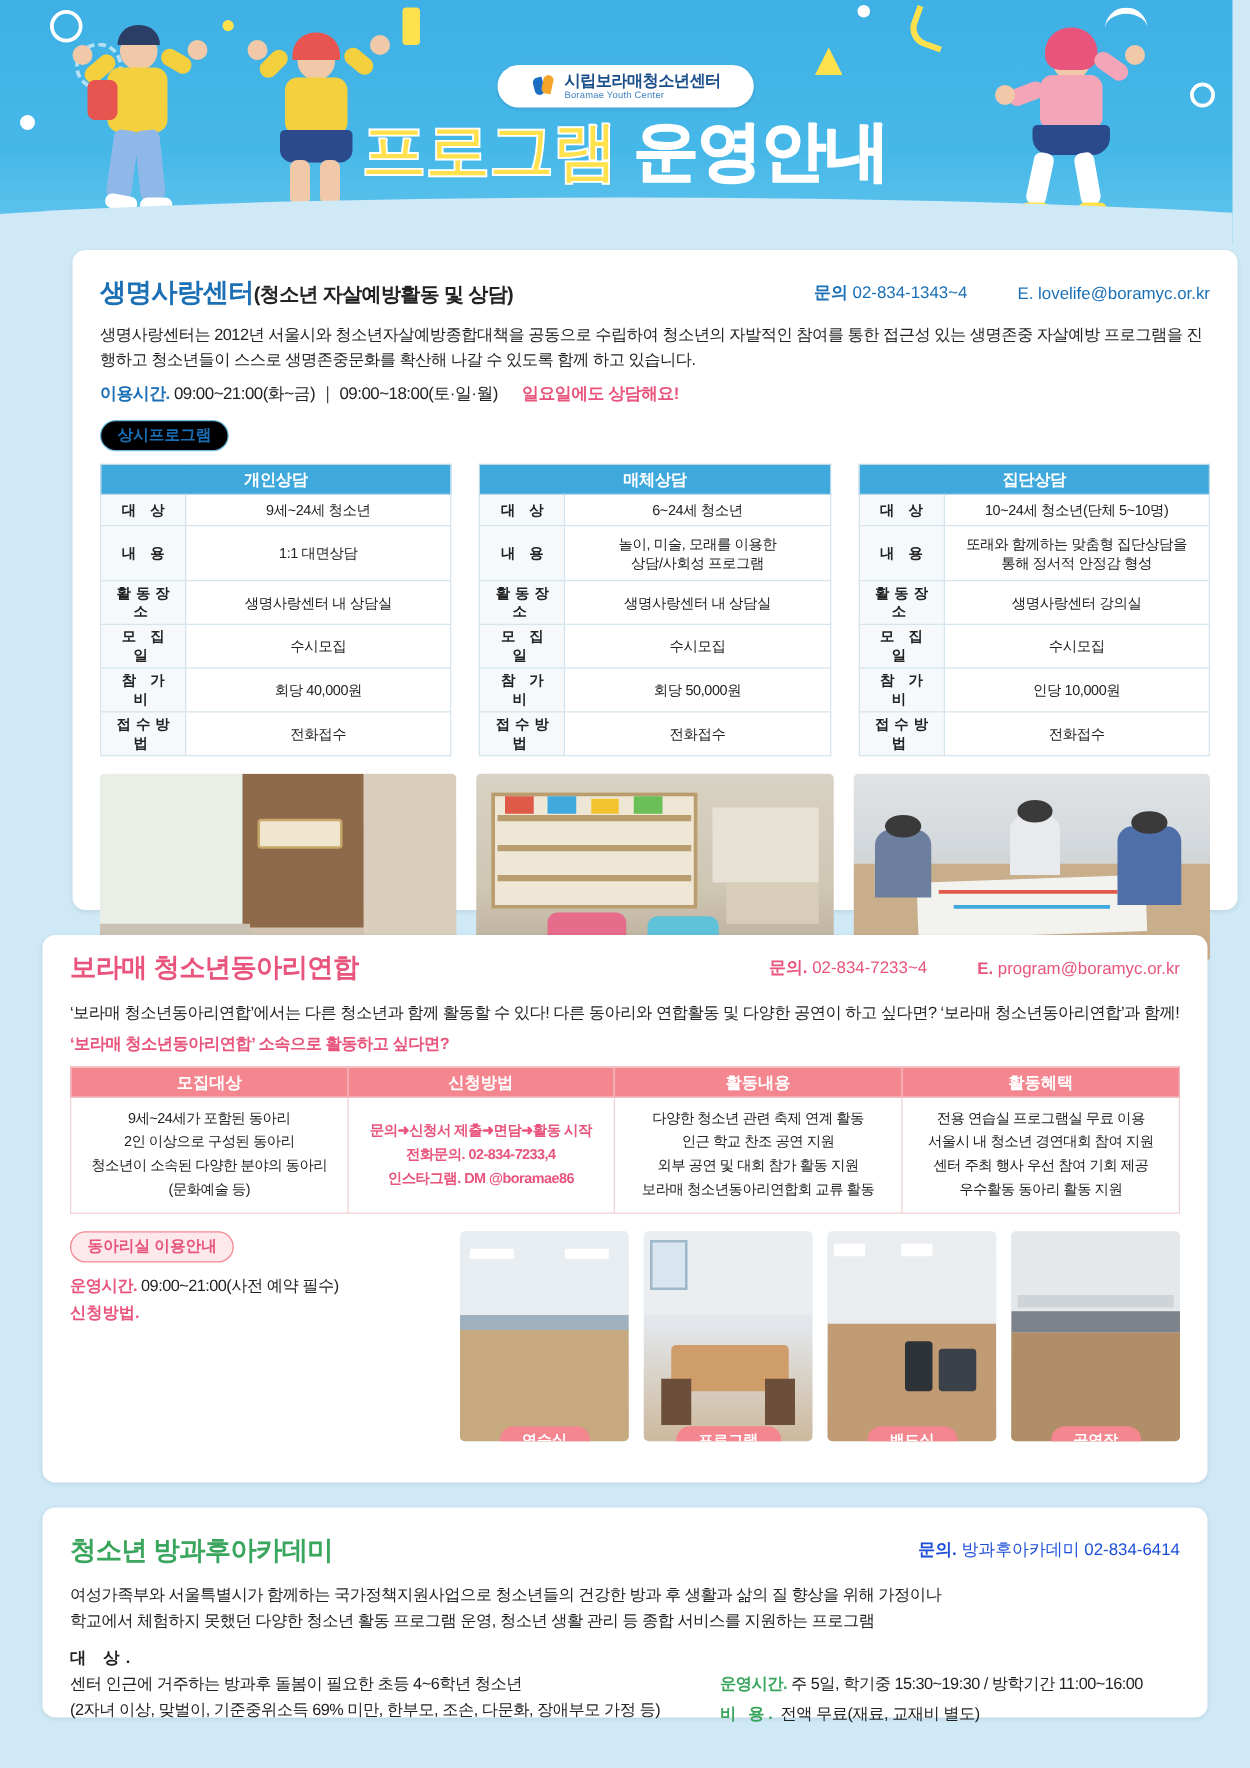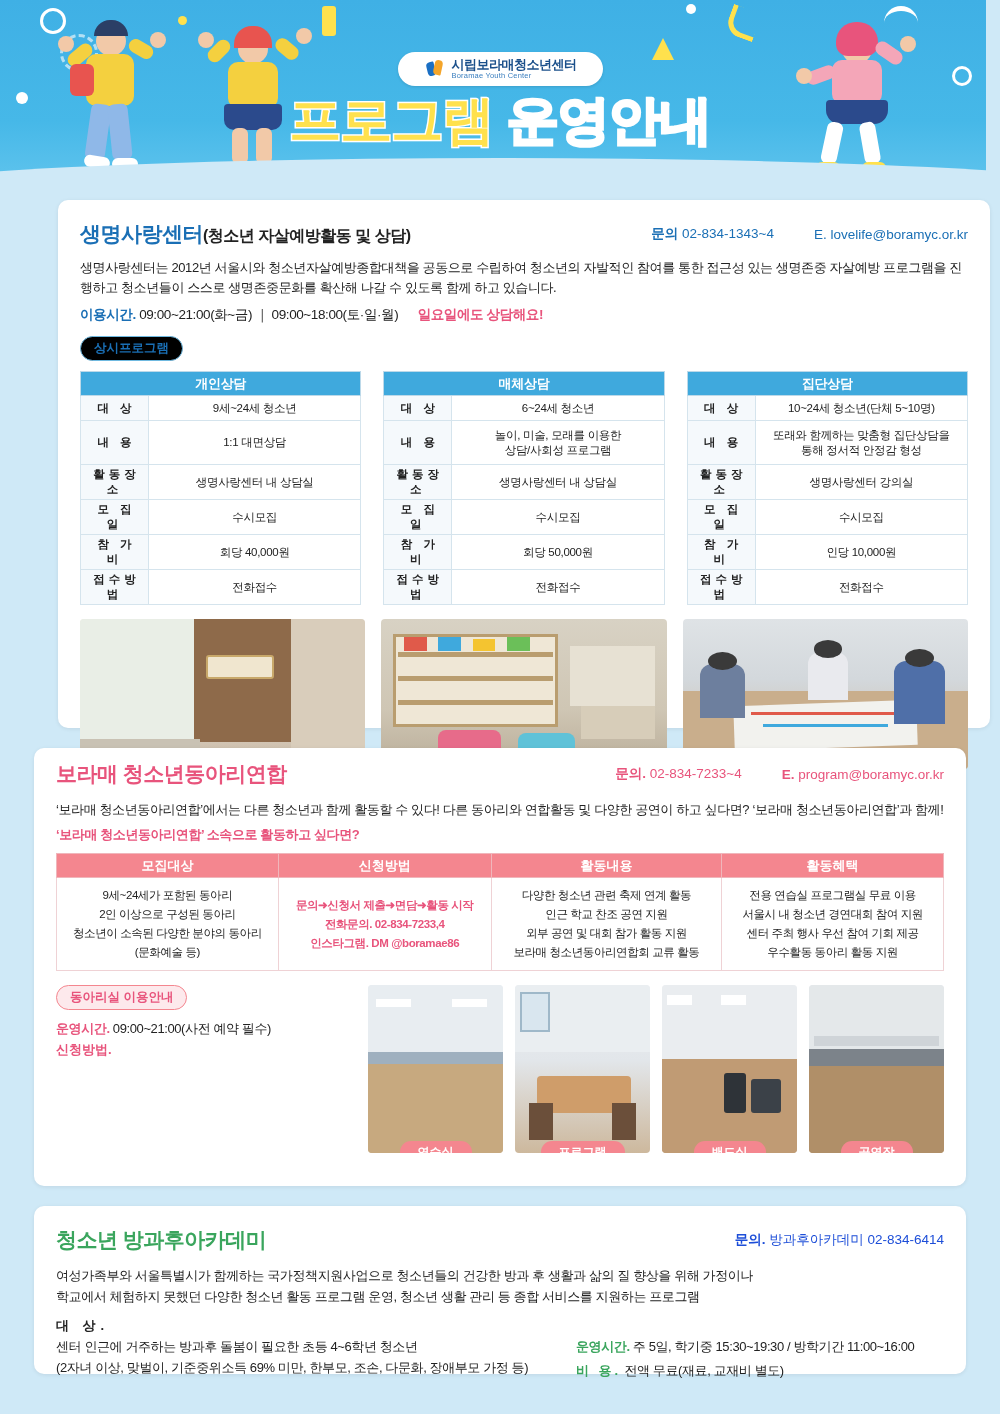--- a/index.html
+++ b/index.html
@@ -32,21 +32,21 @@
     box-shadow:0 1px 3px rgba(0,0,0,.12);
   }
   .logo-mark { width:20px; height:20px; position:relative; }
   .logo-mark .b1 { position:absolute; left:2px; top:3px; width:8px; height:14px; background:#1a6fc4; border-radius:4px 1px 4px 4px; transform:rotate(-14deg); }
   .logo-mark .b2 { position:absolute; left:9px; top:1px; width:8px; height:15px; background:#f4a52a; border-radius:4px 4px 1px 4px; transform:rotate(12deg); }
   .logo-txt { line-height:1.05; }
   .logo-txt .ko { font-size:13px; font-weight:bold; color:#1a4f8a; letter-spacing:-.5px; }
   .logo-txt .en { font-size:7.5px; color:#3b7fbf; letter-spacing:.2px; }
   .hdr-title {
     position:absolute; left:0; top:86px; width:1000px; text-align:center;
-    font-size:52px; font-weight:bold; letter-spacing:-1px;
+    font-size:52px; font-weight:normal; letter-spacing:-1px;
     white-space:nowrap;
   }
   .hdr-title .y { color:#ffe14d; -webkit-text-stroke:3px #ffffff; paint-order:stroke fill; }
   .hdr-title .w { color:#ffffff; -webkit-text-stroke:3px #ffffff; paint-order:stroke fill; }
 
   
   .doodle { position:absolute; }
   .ring { border-radius:50%; border:3px solid #ffffff; }
   .dot { border-radius:50%; }
 
@@ -87,21 +87,21 @@
     border-radius:13px; padding:3px 13px; margin-top:12px;
   }
 
   table.tbl { border-collapse:collapse; width:100%; font-size:11.5px; }
   table.tbl th {
     background:#3fa9dd; color:#fff; font-weight:bold; font-size:13px;
     height:24px; border:1px solid #bcd9e9; letter-spacing:-.3px;
   }
   table.tbl td { border:1px solid #d5e4ed; height:25px; text-align:center; letter-spacing:-.3px; padding:2px 3px; }
   table.tbl td.lbl { width:68px; background:#f5f9fc; font-weight:bold; letter-spacing:4px; text-indent:4px; }
-  .tbl-wrap { display:flex; gap:22px; margin:10px 22px 0 22px; }
+  .tbl-wrap { display:flex; gap:22px; margin:10px 22px 0 22px;justify-content:flex-end; }
   .tbl-wrap > div { flex:1; }
 
   .photos { display:flex; gap:16px; margin:14px 22px 0 22px; }
   .photo { flex:1; height:150px; border-radius:4px; overflow:hidden; position:relative; }
 
   
   .s2-title { color:#e8547c; }
   .s2-contact { color:#e8547c; }
   table.tbl2 { border-collapse:collapse; width:100%; font-size:11.5px; }
   table.tbl2 th { background:#f4868f; color:#fff; font-weight:bold; font-size:13px; height:24px; border:1px solid #f0b6bb; }

